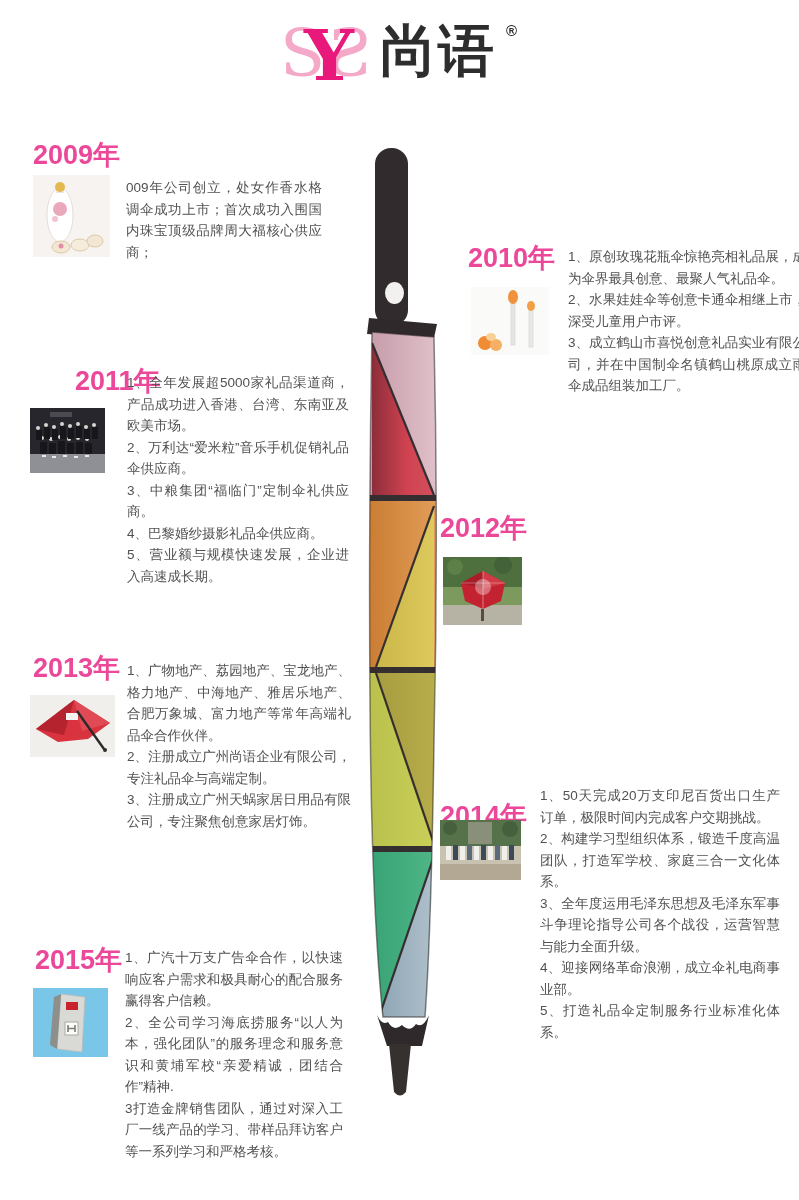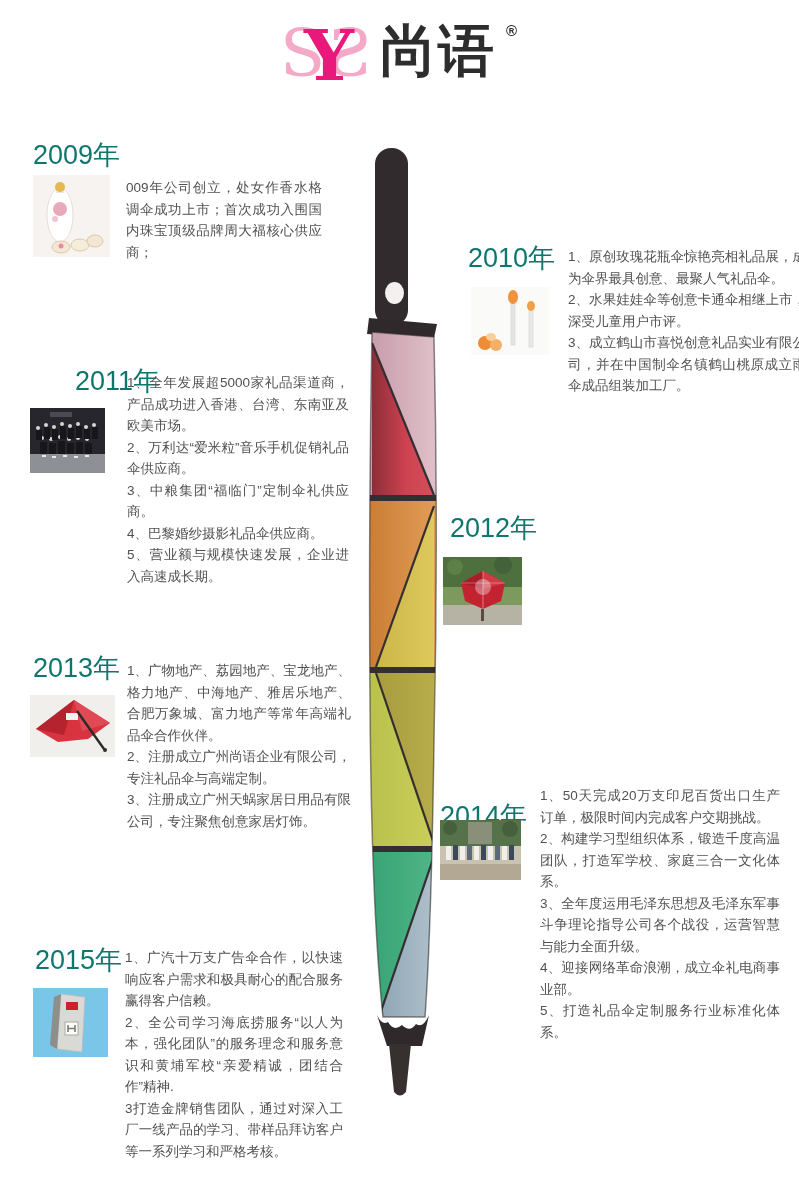--- a/index.html
+++ b/index.html
@@ -8,21 +8,21 @@
     font-family:"Liberation Sans",sans-serif;overflow:hidden;
   }
   
   .logo-wrap{position:absolute;top:12px;left:0;right:0;display:flex;justify-content:center;align-items:flex-start;gap:10px;}
   .logo-mark{width:88px;height:78px;flex:0 0 auto;}
   .logo-name{font-size:56px;font-weight:700;color:#2d2d2d;line-height:78px;letter-spacing:2px;}
   .logo-reg{font-size:15px;color:#2d2d2d;margin-top:10px;font-weight:700;}
   
   .entry{position:absolute;}
   .year{
-    margin:0;font-size:27px;font-weight:400;color:#0f766e;line-height:30px;
+    margin:0;font-size:27px;font-weight:700;color:#ec4899;line-height:30px;
     font-family:"Liberation Sans",sans-serif;position:absolute;white-space:nowrap;
   }
   .photo{position:absolute;overflow:hidden;background:#f4f4f4;}
   .photo svg{display:block;}
   .entry-text{
     position:absolute;font-size:13.5px;line-height:21.5px;color:#515151;
     white-space:pre-line;text-align:justify;
   }
   
   .umbrella{position:absolute;left:363px;top:140px;width:80px;height:960px;}
@@ -198,21 +198,21 @@
     </svg>
   </div>
   <div class="entry-text" style="left:97px;top:6px;width:222px;">1、全年发展超5000家礼品渠道商，产品成功进入香港、台湾、东南亚及欧美市场。
 2、万利达“爱米粒”音乐手机促销礼品伞供应商。
 3、中粮集团“福临门”定制伞礼供应商。
 4、巴黎婚纱摄影礼品伞供应商。
 5、营业额与规模快速发展，企业进入高速成长期。</div>
 </section>
 
 <section class="entry" style="left:440px;top:513px;width:335px;height:160px;">
-  <h2 class="year" style="left:10px;top:0;">2012年</h2>
+  <h2 class="year" style="left:0;top:0;">2012年</h2>
   <div class="photo" style="left:3px;top:44px;width:79px;height:68px;">
     <svg viewBox="0 0 79 68" width="79" height="68">
       <rect width="79" height="68" fill="#7d9a5e"></rect>
       <rect x="0" y="0" width="79" height="30" fill="#4e6f3e"></rect>
       <circle cx="12" cy="10" r="8" fill="#5d7f48"></circle>
         <circle cx="60" cy="8" r="9" fill="#43623a"></circle>
       <rect x="0" y="48" width="79" height="20" fill="#b6b2a4"></rect>
       <polygon points="40,14 62,26 58,44 40,52 22,44 18,26" fill="#c32330"></polygon>
       <polygon points="40,14 62,26 40,32" fill="#d23b46"></polygon>
       <polygon points="40,14 18,26 40,32" fill="#a91d29"></polygon>

